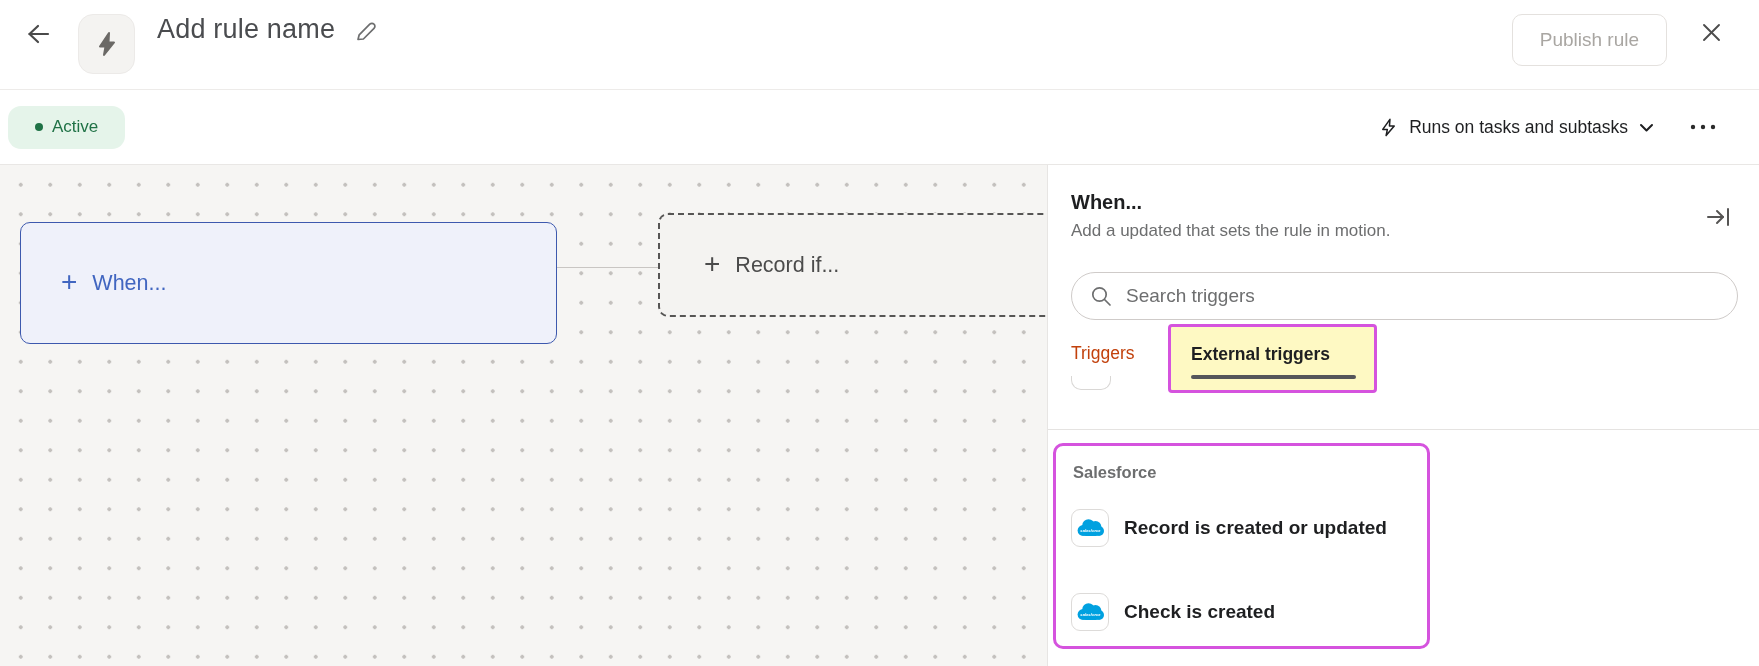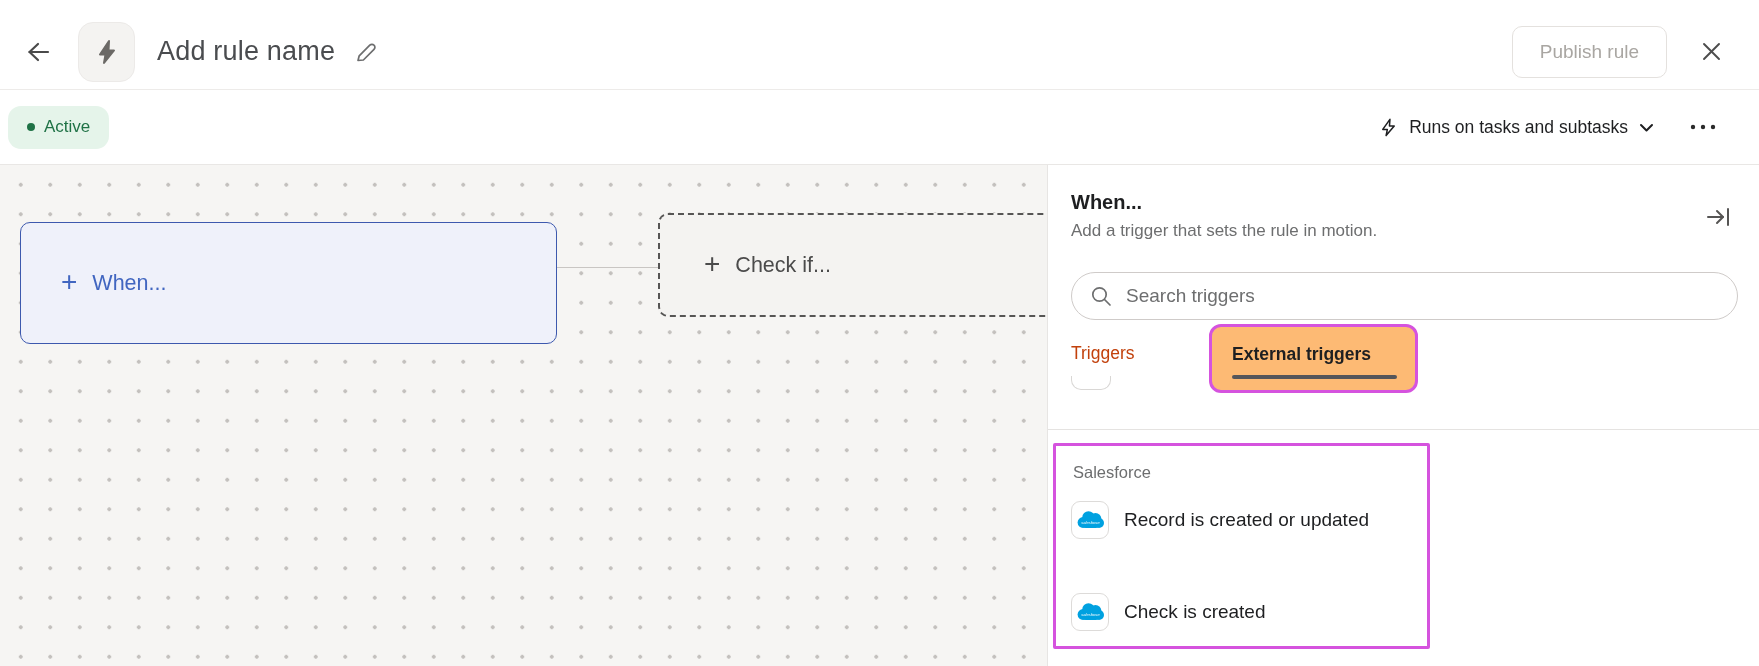--- a/index.html
+++ b/index.html
@@ -4,21 +4,21 @@
 <style>
   * { margin:0; padding:0; box-sizing:border-box; }
   html,body { width:1759px; height:666px; overflow:hidden; }
   body {
     font-family:"Liberation Sans", sans-serif;
     color:#1e1f21; background:#ffffff; position:relative;
   }
 
   
   .topbar {
-    height:90px; display:flex; align-items:center;
+    height:90px; display:flex; 
     padding:14px 30px 0 18px; border-bottom:1px solid #edebe9; background:#fff;
   }
   .icon-btn { background:none; border:none; cursor:pointer; display:flex; align-items:center; justify-content:center; }
   .back-btn { width:40px; height:40px; }
   .rule-icon-box {
     width:57px; height:60px; margin-left:20px; border-radius:15px;
     background:#f4f3f1; border:1px solid #eceae8;
     display:flex; align-items:center; justify-content:center;
   }
   .rule-title { margin-left:22px; font-size:27px; font-weight:500; color:#4a4c4f; letter-spacing:.2px; }
@@ -30,21 +30,21 @@
   }
   .close-btn { margin-left:26px; width:36px; height:36px; }
 
   
   .toolbar {
     height:75px; display:flex; align-items:center;
     padding:0 38px 0 8px; border-bottom:1px solid #e9e7e5; background:#fff;
   }
   .active-badge {
     display:inline-flex; align-items:center; gap:9px;
-    height:43px; padding:0 19px; border-radius:13px;
+    height:43px; padding:0 27px; border-radius:13px;
     background:#e5f4ea; color:#1f7246; font-size:17px; font-weight:500;
   }
   .active-dot { width:8px; height:8px; border-radius:50%; background:#1f7246; }
   .toolbar-right { margin-left:auto; display:flex; align-items:center; }
   .runs-on { display:flex; align-items:center; gap:10px; cursor:pointer; }
   .runs-on-label { font-size:17.5px; font-weight:500; color:#1e1f21; }
   .more-btn { margin-left:30px; width:36px; height:30px; }
 
   
   .workspace { position:relative; height:501px; }
@@ -88,43 +88,43 @@
     flex:1; border:none; outline:none; font-size:19px; font-family:inherit; color:#8b5cf6; background:transparent;
   }
   .search-input::placeholder { color:#6d6e6f; opacity:1; }
 
   .tab-inactive {
     position:absolute; left:23px; top:178px;
     font-size:17.5px; color:#c2410c; cursor:pointer;
   }
   .tab-highlight {
     position:absolute; left:120px; top:159px; width:209px; height:69px;
-    border:3px solid #d553de; border-radius:12px; background:#fdba74;margin-left:41px;
+    border:3px solid #d553de; border-radius:4px; background:#fef9c3;
   }
   .tab-active {
     position:absolute; left:20px; top:17px;
     font-size:17.5px; font-weight:600; color:#1e1f21; cursor:pointer;
   }
   .tab-underline {
     position:absolute; left:20px; bottom:11px; width:165px; height:4px;
     background:#55565a; border-radius:2px;
   }
   .scroll-remnant {
     position:absolute; left:23px; top:211px; width:40px; height:14px;
     border:1px solid #d9d7d5; border-top:none; border-radius:0 0 10px 10px; background:#fff;
   }
   .panel-divider { position:absolute; left:0; right:0; top:264px; height:1px; background:#e5e3e1; }
 
   .sf-section {
     position:absolute; left:5px; top:278px; width:377px; height:206px;
-    border:3px solid #d553de; border-radius:2px; background:#fff;
+    border:3px solid #d553de; border-radius:10px; background:#fff;font-weight:bold;
   }
   .sf-label { position:absolute; left:17px; top:17px; font-size:16.5px; color:#6d6e6f; }
   .sf-item { position:absolute; left:15px; display:flex; align-items:center; gap:15px; cursor:pointer; }
-  .sf-item-1 { top:55px; }
+  .sf-item-1 { top:63px; }
   .sf-item-2 { top:147px; }
   .sf-icon-box {
     width:38px; height:38px; border:1px solid #dddbd9; border-radius:9px; background:#fff;
     display:flex; align-items:center; justify-content:center;
   }
   .sf-item-label { font-size:19px; color:#1e1f21; }
 
   svg { display:block; }
 </style>
 </head>
@@ -209,28 +209,28 @@
   <div class="canvas">
     <div class="when-card">
       <span class="card-plus">+</span>
       <span>When...</span>
     </div>
 
     <div class="connector"></div>
 
     <div class="checkif-card">
       <span class="card-plus">+</span>
-      <span>Check if...</span>
+      <span>Record if...</span>
     </div>
   </div>
 
   <aside class="panel">
 
     <h2 class="panel-heading">When...</h2>
-    <p class="panel-subheading">Add a trigger that sets the rule in motion.</p>
+    <p class="panel-subheading">Add a updated that sets the rule in motion.</p>
 
     <button class="icon-btn collapse-btn">
       <span>
         <svg width="28" height="28" viewBox="0 0 28 28" fill="none" stroke="#565554" stroke-width="2" stroke-linecap="round" stroke-linejoin="round">
           <line x1="3" y1="14" x2="18" y2="14"></line>
           <polyline points="12,8 18,14 12,20"></polyline>
           <line x1="23" y1="6" x2="23" y2="22"></line>
         </svg>
       </span>
     </button>

